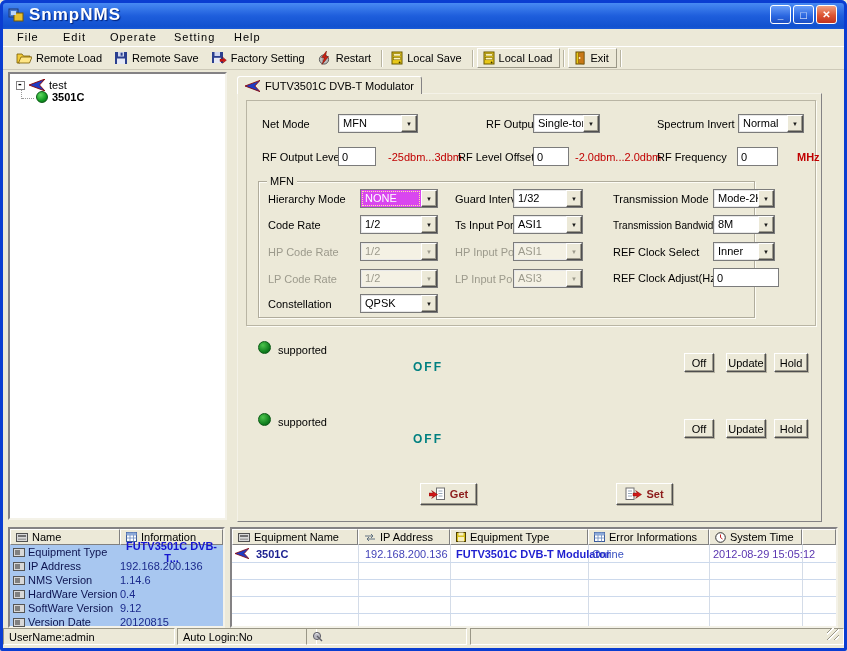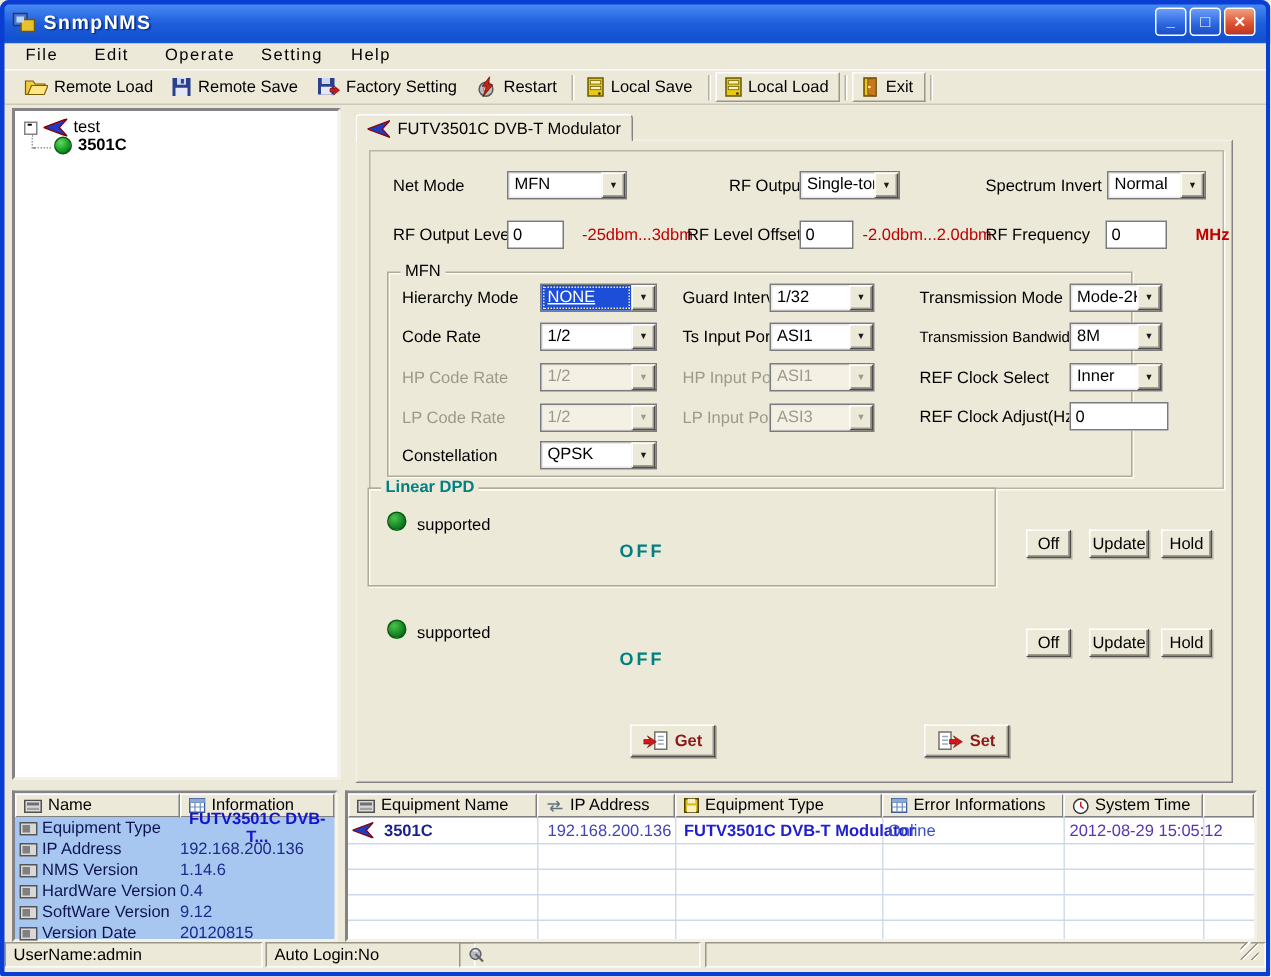--- a/index.html
+++ b/index.html
@@ -4,21 +4,21 @@
 <style>
   * { box-sizing: border-box; margin: 0; padding: 0; }
   body { background:#fff; font-family:"Liberation Sans", sans-serif; font-size:11px; color:#000; }
   .win { position:relative; width:847px; height:651px; background:#ece9d8; overflow:hidden; }
   .frame { position:absolute; inset:0; border:3px solid #0a3dd1; border-radius:6px 6px 2px 2px; pointer-events:none; z-index:60; }
 
   
   .titlebar { position:absolute; left:0; top:0; width:100%; height:29px;
     background:linear-gradient(180deg,#2864e0 0%,#4a8cf4 8%,#1e5edc 55%,#1151cf 92%,#1a5bd8 100%);
     border-radius:6px 6px 0 0; display:flex; align-items:center; padding:0 8px; gap:5px; }
-  .title-text { color:#fff; font-weight:bold; font-size:13px; text-shadow:1px 1px 1px #00227a; letter-spacing:1px; }
+  .title-text { color:#fff; font-weight:bold; font-size:17px; text-shadow:1px 1px 1px #00227a; letter-spacing:1px; }
   .tb-btns { margin-left:auto; display:flex; gap:2px; padding-right:2px; }
   .tb-btn { width:21px; height:19px; border-radius:3px; border:1px solid #fff;
     background:linear-gradient(180deg,#6a9ef8,#2a66e0 60%,#1c4fc4); position:relative; cursor:pointer; }
   .tb-btn.close { background:linear-gradient(180deg,#f0a080,#dd5533 55%,#c13320); }
   .tb-btn::after { position:absolute; inset:0; color:#fff; font-size:10px; font-weight:bold;
     display:flex; align-items:center; justify-content:center; }
   .tb-btn.min::after { content:"_"; align-items:flex-end; padding-bottom:3px; }
   .tb-btn.max::after { content:"□"; font-size:11px; }
   .tb-btn.close::after { content:"✕"; }
 
@@ -55,21 +55,21 @@
   .lbl.dis { color:#9c9a8c; }
   .red { color:#c00000; }
   .teal { color:#008080; font-weight:bold; }
 
   .combo { position:absolute; height:19px; background:#fff; border:1px solid #7b7b7b;
     box-shadow:inset 0 0 0 1px #e8e8e8; display:flex; cursor:pointer; }
   .combo-val { flex:1; padding:2px 0 0 4px; overflow:hidden; white-space:nowrap; }
   .combo-btn { width:16px; background:#ece9d8; border:1px solid; border-color:#fff #4e4e4e #4e4e4e #fff;
     box-shadow:inset -1px -1px 0 #9e9b8e; display:flex; align-items:center; justify-content:center; }
   .combo-btn::after { content:"▼"; font-size:6px; color:#1a1a1a; }
-  .combo.sel .combo-val { background:#1d4ed8; color:#fff; outline:1px dotted #ffe9a0; outline-offset:-2px;text-decoration:underline; }
+  .combo.sel .combo-val { background:#d946ef; color:#fff; outline:1px dotted #ffe9a0; outline-offset:-2px; }
   .combo.dis { background:#f4f1e4; }
   .combo.dis .combo-val { color:#9c9a8c; }
   .combo.dis .combo-btn::after { color:#9c9a8c; }
 
   .tinput { position:absolute; height:19px; background:#fff; border:1px solid #7b7b7b;
     padding:2px 3px; font-family:"Liberation Sans",sans-serif; font-size:11px; }
 
   .gbox { position:absolute; border:1px solid #b0ac9c; box-shadow:1px 1px 0 #fdfcf5, inset 1px 1px 0 #fdfcf5; }
   .gbox-title { position:absolute; top:-7px; left:8px; background:#ece9d8; padding:0 3px; line-height:12px; }
 
@@ -331,23 +331,20 @@
     <span class="combo-btn"></span>
   </div>
   <span class="lbl" style="left:613px;top:246px;">REF Clock Select</span>
   <div class="combo" style="left:713px;top:242px;width:62px;">
     <span class="combo-val">Inner</span>
     <span class="combo-btn"></span>
   </div>
   <span class="lbl" style="left:613px;top:272px;">REF Clock Adjust(Hz)</span>
   <input class="tinput" style="left: 713px; top: 268px; width: 66px;" value="0">
 
-  <div class="gbox" style="left:245px;top:325px;width:419px;height:66px;">
-    <span class="gbox-title teal">Linear DPD</span>
-  </div>
   <span class="dot-green" style="left:258px;top:341px;"></span>
   <span class="lbl" style="left:278px;top:344px;">supported</span>
   <span class="dpd-state" style="left:388px;top:360px;">OFF</span>
   <div class="btn" style="left:684px;top:353px;width:30px;height:19px;">Off</div>
   <div class="btn" style="left:726px;top:353px;width:40px;height:19px;">Update</div>
   <div class="btn" style="left:774px;top:353px;width:34px;height:19px;">Hold</div>
 
   <span class="dot-green" style="left:258px;top:413px;"></span>
   <span class="lbl" style="left:278px;top:416px;">supported</span>
   <span class="dpd-state" style="left:388px;top:432px;">OFF</span>

